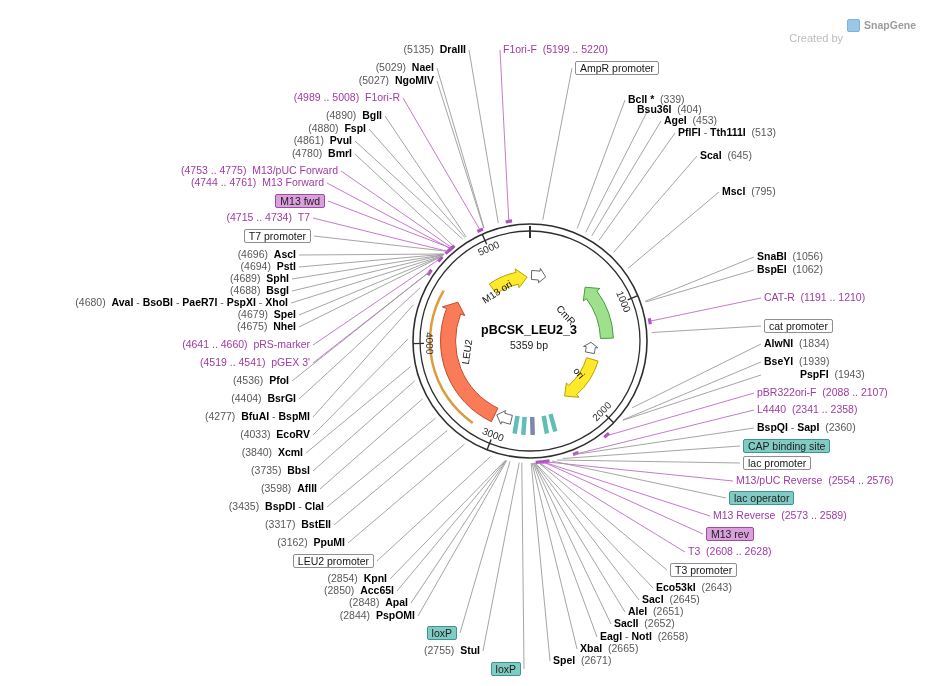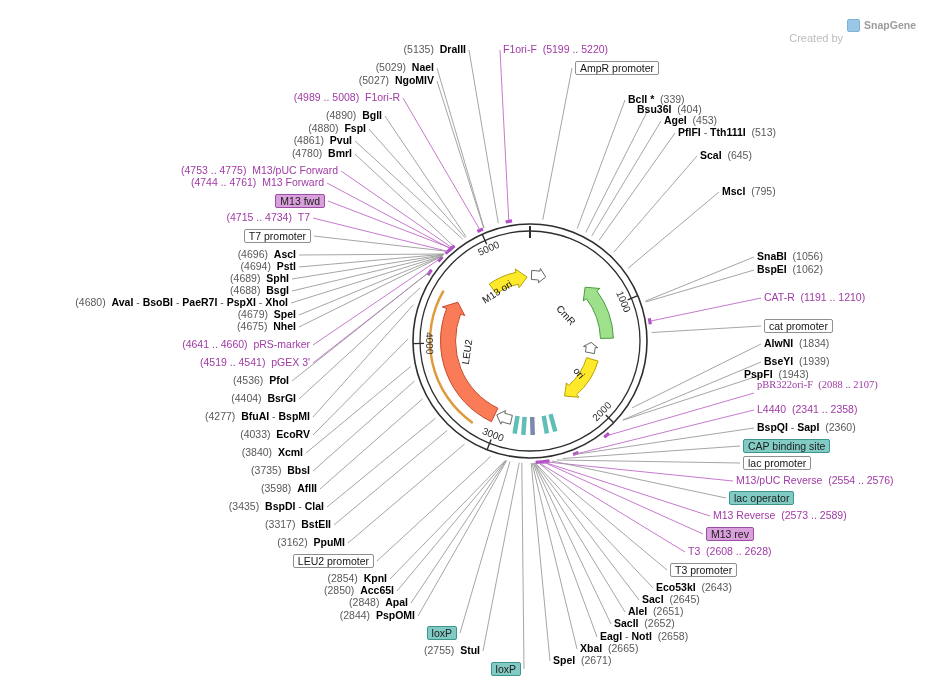--- a/index.html
+++ b/index.html
@@ -201,22 +201,22 @@
       <div class="lbl enzyme" style="left: 664px; top: 114px;"><span class="nm">AgeI</span><span class="pos">&nbsp;&nbsp;(453)</span></div>
       <div class="lbl enzyme" style="left: 678px; top: 126px;"><span class="nm">PflFI</span><span class="sep">&nbsp;-&nbsp;</span><span class="nm">Tth111I</span><span class="pos">&nbsp;&nbsp;(513)</span></div>
       <div class="lbl enzyme" style="left: 700px; top: 149px;"><span class="nm">ScaI</span><span class="pos">&nbsp;&nbsp;(645)</span></div>
       <div class="lbl enzyme" style="left: 722px; top: 185px;"><span class="nm">MscI</span><span class="pos">&nbsp;&nbsp;(795)</span></div>
       <div class="lbl enzyme" style="left: 757px; top: 250px;"><span class="nm">SnaBI</span><span class="pos">&nbsp;&nbsp;(1056)</span></div>
       <div class="lbl enzyme" style="left: 757px; top: 263px;"><span class="nm">BspEI</span><span class="pos">&nbsp;&nbsp;(1062)</span></div>
       <div class="lbl primer" style="left: 764px; top: 291px;"><span class="nm">CAT-R</span><span class="pos">&nbsp;&nbsp;(1191 .. 1210)</span></div>
       <div class="lbl box" style="left: 764px; top: 319px;"><span class="txt">cat promoter</span></div>
       <div class="lbl enzyme" style="left: 764px; top: 337px;"><span class="nm">AlwNI</span><span class="pos">&nbsp;&nbsp;(1834)</span></div>
       <div class="lbl enzyme" style="left: 764px; top: 355px;"><span class="nm">BseYI</span><span class="pos">&nbsp;&nbsp;(1939)</span></div>
-      <div class="lbl enzyme" style="left: 732px; top: 368px; padding-left: 12px;"><span class="nm">PspFI</span><span class="pos">&nbsp;&nbsp;(1943)</span></div>
-      <div class="lbl primer" style="left: 757px; top: 378px; font-family: Liberation Serif, serif;"><span class="nm">pBR322ori-F</span><span class="pos">&nbsp;&nbsp;(2088 .. 2107)</span></div>
+      <div class="lbl enzyme" style="left: 788px; top: 368px; padding-left: 12px;"><span class="nm">PspFI</span><span class="pos">&nbsp;&nbsp;(1943)</span></div>
+      <div class="lbl primer" style="left: 757px; top: 386px;"><span class="nm">pBR322ori-F</span><span class="pos">&nbsp;&nbsp;(2088 .. 2107)</span></div>
       <div class="lbl primer" style="left: 757px; top: 403px;"><span class="nm">L4440</span><span class="pos">&nbsp;&nbsp;(2341 .. 2358)</span></div>
       <div class="lbl enzyme" style="left: 757px; top: 421px;"><span class="nm">BspQI</span><span class="sep">&nbsp;-&nbsp;</span><span class="nm">SapI</span><span class="pos">&nbsp;&nbsp;(2360)</span></div>
       <div class="lbl hlt" style="left: 743px; top: 439px;"><span class="txt">CAP binding site</span></div>
       <div class="lbl box" style="left: 743px; top: 456px;"><span class="txt">lac promoter</span></div>
       <div class="lbl primer" style="left: 736px; top: 474px;"><span class="nm">M13/pUC Reverse</span><span class="pos">&nbsp;&nbsp;(2554 .. 2576)</span></div>
       <div class="lbl hlt" style="left: 729px; top: 491px;"><span class="txt">lac operator</span></div>
       <div class="lbl primer" style="left: 713px; top: 509px;"><span class="nm">M13 Reverse</span><span class="pos">&nbsp;&nbsp;(2573 .. 2589)</span></div>
       <div class="lbl hlp" style="left: 706px; top: 527px;"><span class="txt">M13 rev</span></div>
       <div class="lbl primer" style="left: 688px; top: 545px;"><span class="nm">T3</span><span class="pos">&nbsp;&nbsp;(2608 .. 2628)</span></div>
       <div class="lbl box" style="left: 670px; top: 563px;"><span class="txt">T3 promoter</span></div>
@@ -226,19 +226,23 @@
       <div class="lbl enzyme" style="left: 614px; top: 617px;"><span class="nm">SacII</span><span class="pos">&nbsp;&nbsp;(2652)</span></div>
       <div class="lbl enzyme" style="left: 600px; top: 630px;"><span class="nm">EagI</span><span class="sep">&nbsp;-&nbsp;</span><span class="nm">NotI</span><span class="pos">&nbsp;&nbsp;(2658)</span></div>
       <div class="lbl enzyme" style="left: 580px; top: 642px;"><span class="nm">XbaI</span><span class="pos">&nbsp;&nbsp;(2665)</span></div>
       <div class="lbl enzyme" style="left: 553px; top: 654px;"><span class="nm">SpeI</span><span class="pos">&nbsp;&nbsp;(2671)</span></div>
       <span class="feat-lbl" style="left: 497px; top: 292px; transform: translate(-50%, -50%) rotate(-33deg);">M13 ori</span>
       <span class="feat-lbl" style="left: 566px; top: 315px; transform: translate(-50%, -50%) rotate(48deg);">CmR</span>
       <span class="feat-lbl" style="left: 579px; top: 373px; transform: translate(-50%, -50%) rotate(50deg);">ori</span>
       <span class="feat-lbl" style="left: 467px; top: 352px; transform: translate(-50%, -50%) rotate(-82deg);">LEU2</span>
     </div>
 
+  <div class="center">
+    <div class="center-name">pBCSK_LEU2_3</div>
+    <div class="center-bp">5359 bp</div>
+  </div>
 
   <div class="credit">
     <span class="credit-pre">Created by</span>
     <span class="credit-logo"></span>
     <span class="credit-brand">SnapGene</span>
   </div>
 </div>
 
 </body></html>

